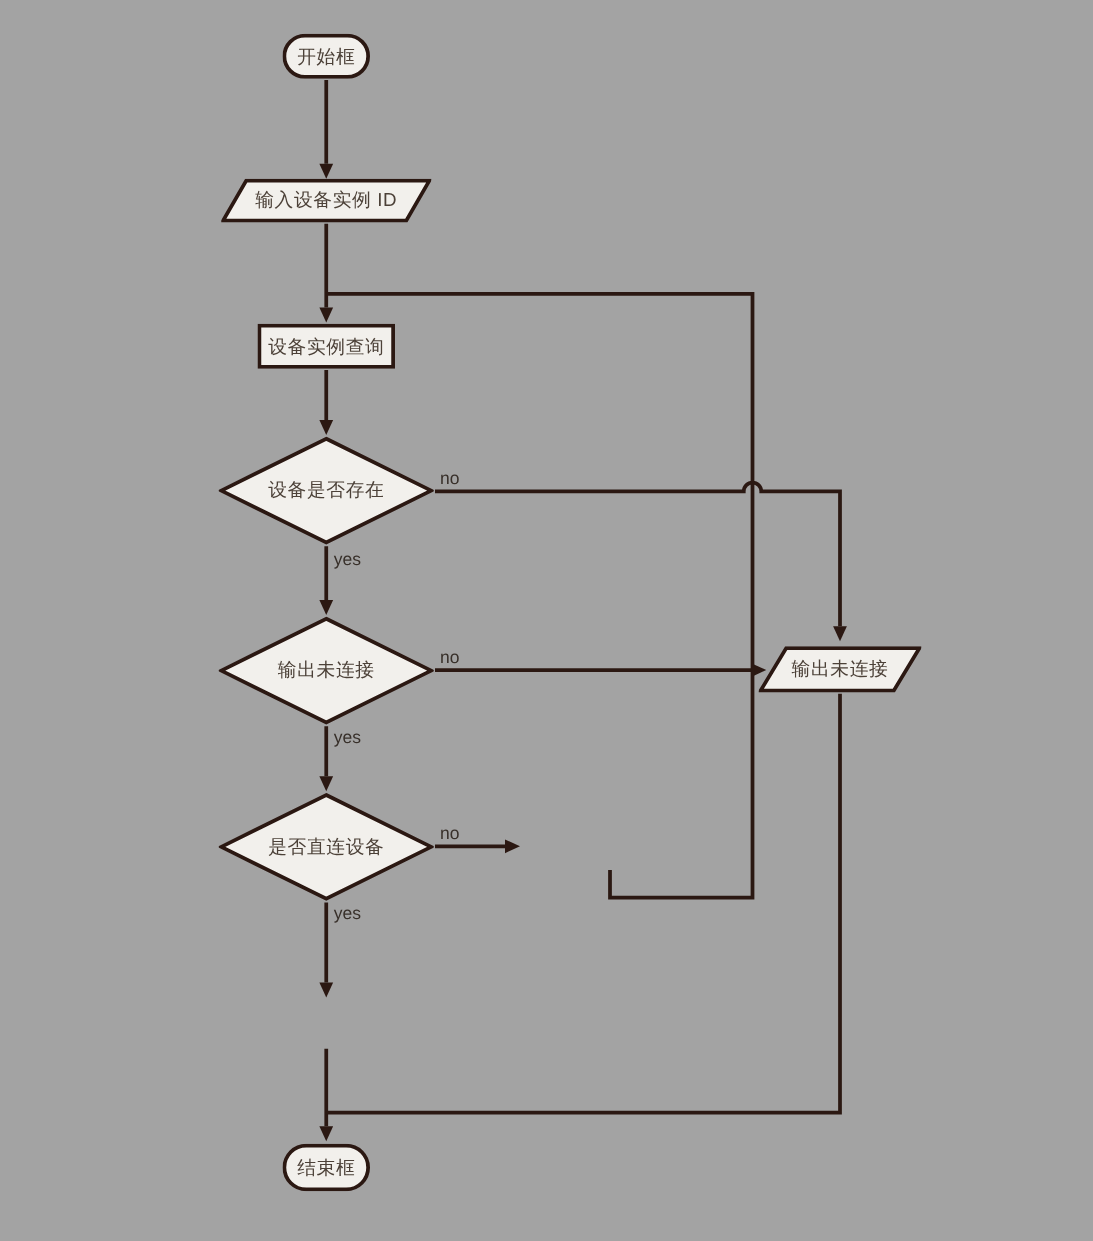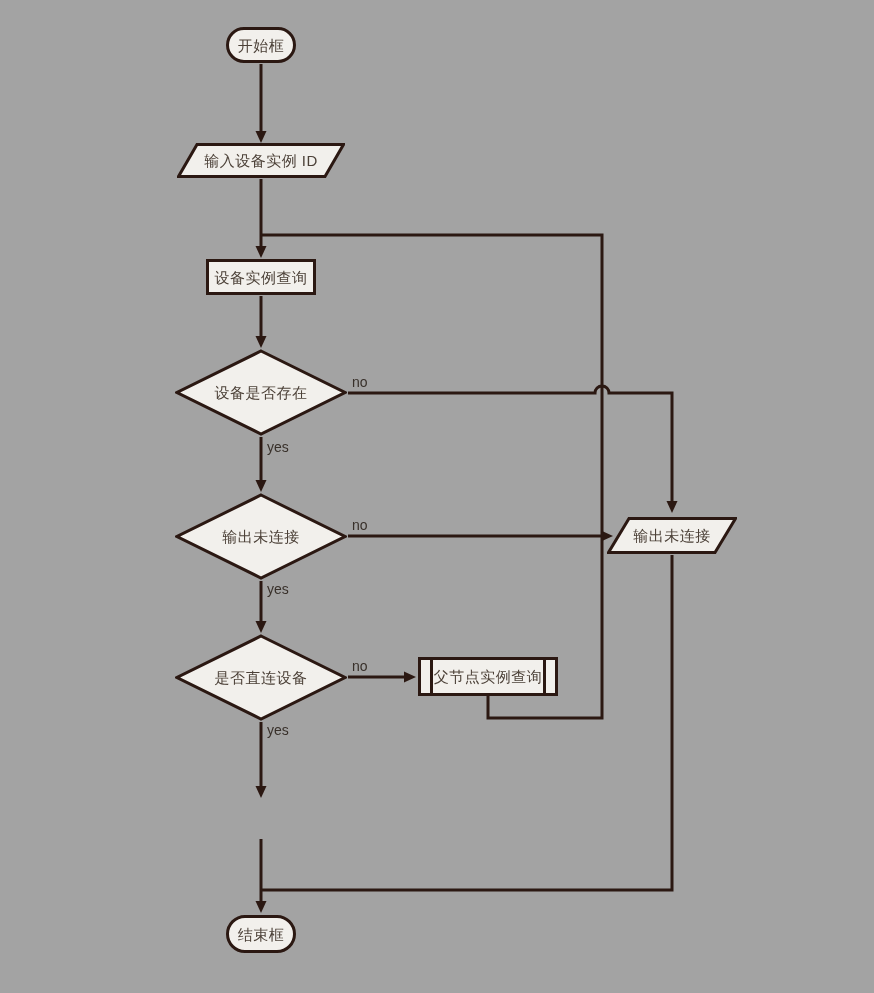--- a/index.html
+++ b/index.html
@@ -117,28 +117,20 @@
     <span class="label">输出未连接</span>
   </div>
 
   <div class="node" style="left:175px;top:634px;width:172px;height:87px">
     <svg class="shape" viewBox="0 0 172 87">
       <polygon points="86,2 170,43.5 86,85 2,43.5"></polygon>
     </svg>
     <span class="label">是否直连设备</span>
   </div>
 
-  <div class="node" style="left:418px;top:657px;width:140px;height:39px">
-    <svg class="shape" viewBox="0 0 140 39">
-      <rect x="1.5" y="1.5" width="137" height="36"></rect>
-      <line x1="13.5" y1="1.5" x2="13.5" y2="37.5"></line>
-      <line x1="126.5" y1="1.5" x2="126.5" y2="37.5"></line>
-    </svg>
-    <span class="label">父节点实例查询</span>
-  </div>
 
   <div class="node" style="left:607px;top:517px;width:130px;height:37px">
     <svg class="shape" viewBox="0 0 130 37">
       <polygon points="22,1.5 128.5,1.5 108,35.5 1.5,35.5"></polygon>
     </svg>
     <span class="label">输出未连接</span>
   </div>
 
 
   <div class="node" style="left:226px;top:915px;width:70px;height:38px">

